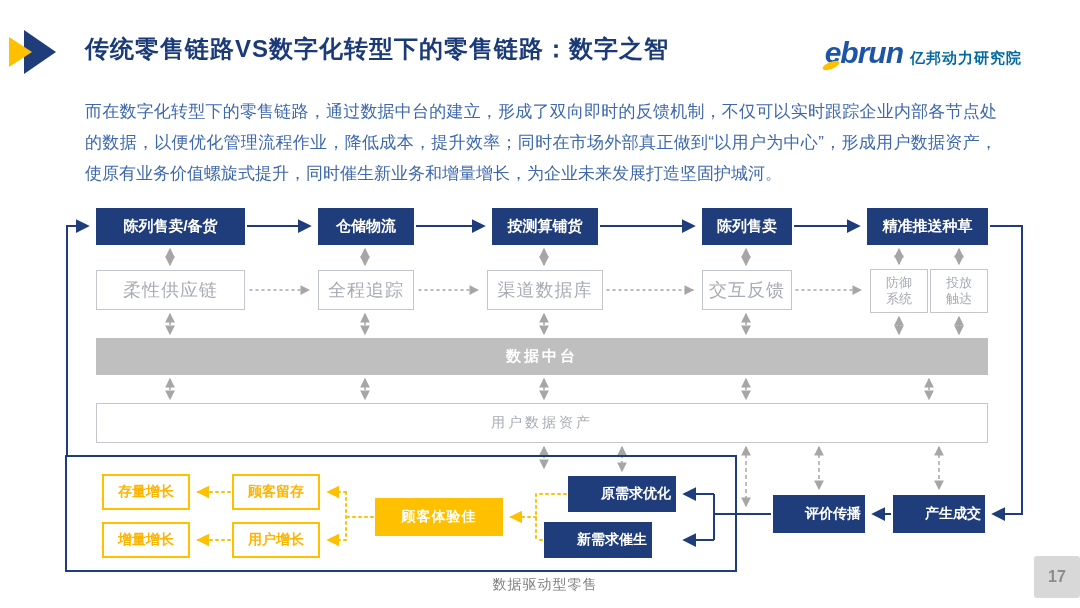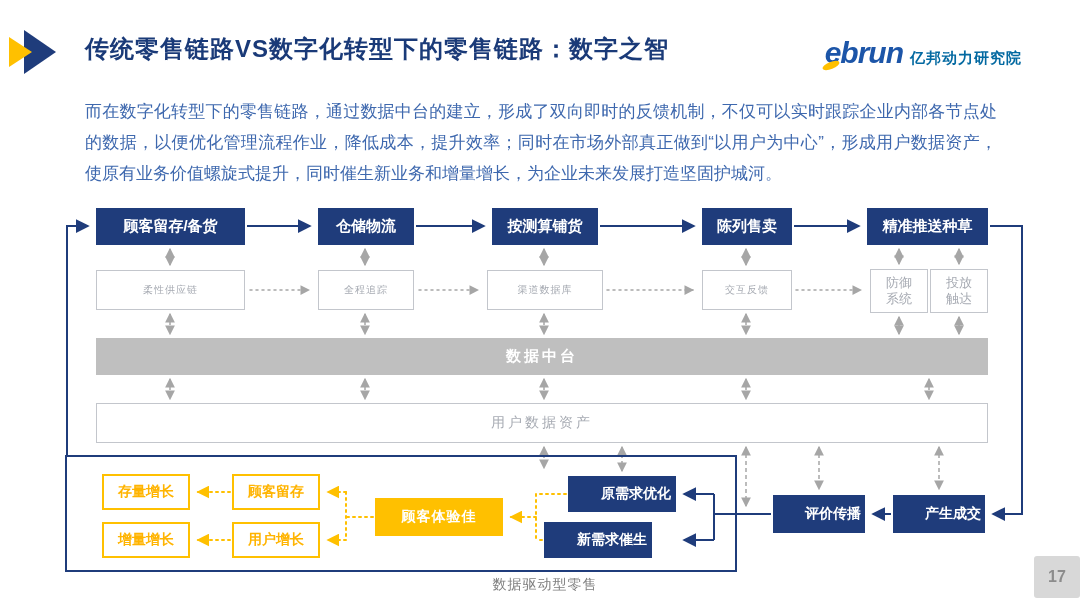--- a/index.html
+++ b/index.html
@@ -11,21 +11,21 @@
   .logo{position:absolute;right:58px;top:36px;display:flex;align-items:baseline;}
   .logo .brand{font-size:30px;font-weight:bold;font-style:italic;color:#1C55A8;position:relative;letter-spacing:-1px;}
   .logo .swoosh{position:absolute;left:-3px;bottom:1px;width:18px;height:7px;background:#FFC000;
                 border-radius:50%;transform:rotate(-22deg);}
   .logo .suffix{font-size:15px;font-weight:bold;color:#0369a1;margin-left:7px;letter-spacing:1px;}
   p.intro{position:absolute;left:85px;top:96px;width:912px;margin:0;font-size:17px;line-height:31px;
           color:#3E68AE;text-align:justify;text-align-last:left;}
   .box{position:absolute;display:flex;align-items:center;justify-content:center;text-align:center;
        box-sizing:border-box;line-height:1.25;}
   .navy{background:#1F3C7B;color:#fff;font-weight:bold;font-size:15px;}
-  .ghost{background:#fff;border:1.5px solid #C3C6CC;color:#A7ABB3;font-size:10px;letter-spacing:1px;}
+  .ghost{background:#fff;border:1.5px solid #C3C6CC;color:#A7ABB3;font-size:18px;letter-spacing:1px;}
   .ghost.sm{font-size:13px;padding:8px 14px;letter-spacing:0;}
   .graybar{background:#BFBFBF;color:#fff;font-weight:bold;font-size:15px;letter-spacing:3px;}
   .assets{background:#fff;border:1.5px solid #C3C6CC;color:#A7ABB3;font-size:14px;letter-spacing:3px;}
   .ybox{background:#fff;border:2px solid #FFC000;color:#FFB400;font-weight:bold;font-size:14px;}
   .yfill{background:#FFC000;color:#fff;font-weight:bold;font-size:14px;letter-spacing:1px;}
   .navysm{background:#1F3C7B;color:#fff;font-weight:bold;font-size:14px;padding-left:28px;}
   .frame{position:absolute;border:2px solid #1F3C7B;background:transparent;box-sizing:border-box;}
   .blabel{position:absolute;text-align:center;color:#7F7F7F;font-size:14px;letter-spacing:1px;}
   .pagenum{position:absolute;right:0;bottom:10px;width:46px;height:42px;background:#D8D8D8;
            border-radius:3px;display:flex;align-items:center;justify-content:center;
@@ -118,21 +118,21 @@
     <line class="cy" x1="536" y1="494" x2="536" y2="540"></line>
     <line class="cy" x1="536" y1="517" x2="511" y2="517" marker-end="url(#mY)"></line>
     <line class="cy" x1="373" y1="517" x2="346" y2="517"></line>
     <line class="cy" x1="346" y1="492" x2="346" y2="540"></line>
     <line class="cy" x1="346" y1="492" x2="328" y2="492" marker-end="url(#mY)"></line>
     <line class="cy" x1="346" y1="540" x2="328" y2="540" marker-end="url(#mY)"></line>
     <line class="cy" x1="230" y1="492" x2="198" y2="492" marker-end="url(#mY)"></line>
     <line class="cy" x1="230" y1="540" x2="198" y2="540" marker-end="url(#mY)"></line>
   </svg>
 
-  <div class="box navy" style="left:96px;top:208px;width:149px;height:37px">顾客留存/备货</div>
+  <div class="box navy" style="left:96px;top:208px;width:149px;height:37px">陈列售卖/备货</div>
   <div class="box navy" style="left:318px;top:208px;width:96px;height:37px">仓储物流</div>
   <div class="box navy" style="left:492px;top:208px;width:106px;height:37px">按测算铺货</div>
   <div class="box navy" style="left:702px;top:208px;width:90px;height:37px">陈列售卖</div>
   <div class="box navy" style="left:867px;top:208px;width:121px;height:37px">精准推送种草</div>
 
   <div class="box ghost" style="left:96px;top:270px;width:149px;height:40px">柔性供应链</div>
   <div class="box ghost" style="left:318px;top:270px;width:96px;height:40px">全程追踪</div>
   <div class="box ghost" style="left:487px;top:270px;width:116px;height:40px">渠道数据库</div>
   <div class="box ghost" style="left:702px;top:270px;width:90px;height:40px">交互反馈</div>
   <div class="box ghost sm" style="left:870px;top:269px;width:58px;height:44px">防御系统</div>

